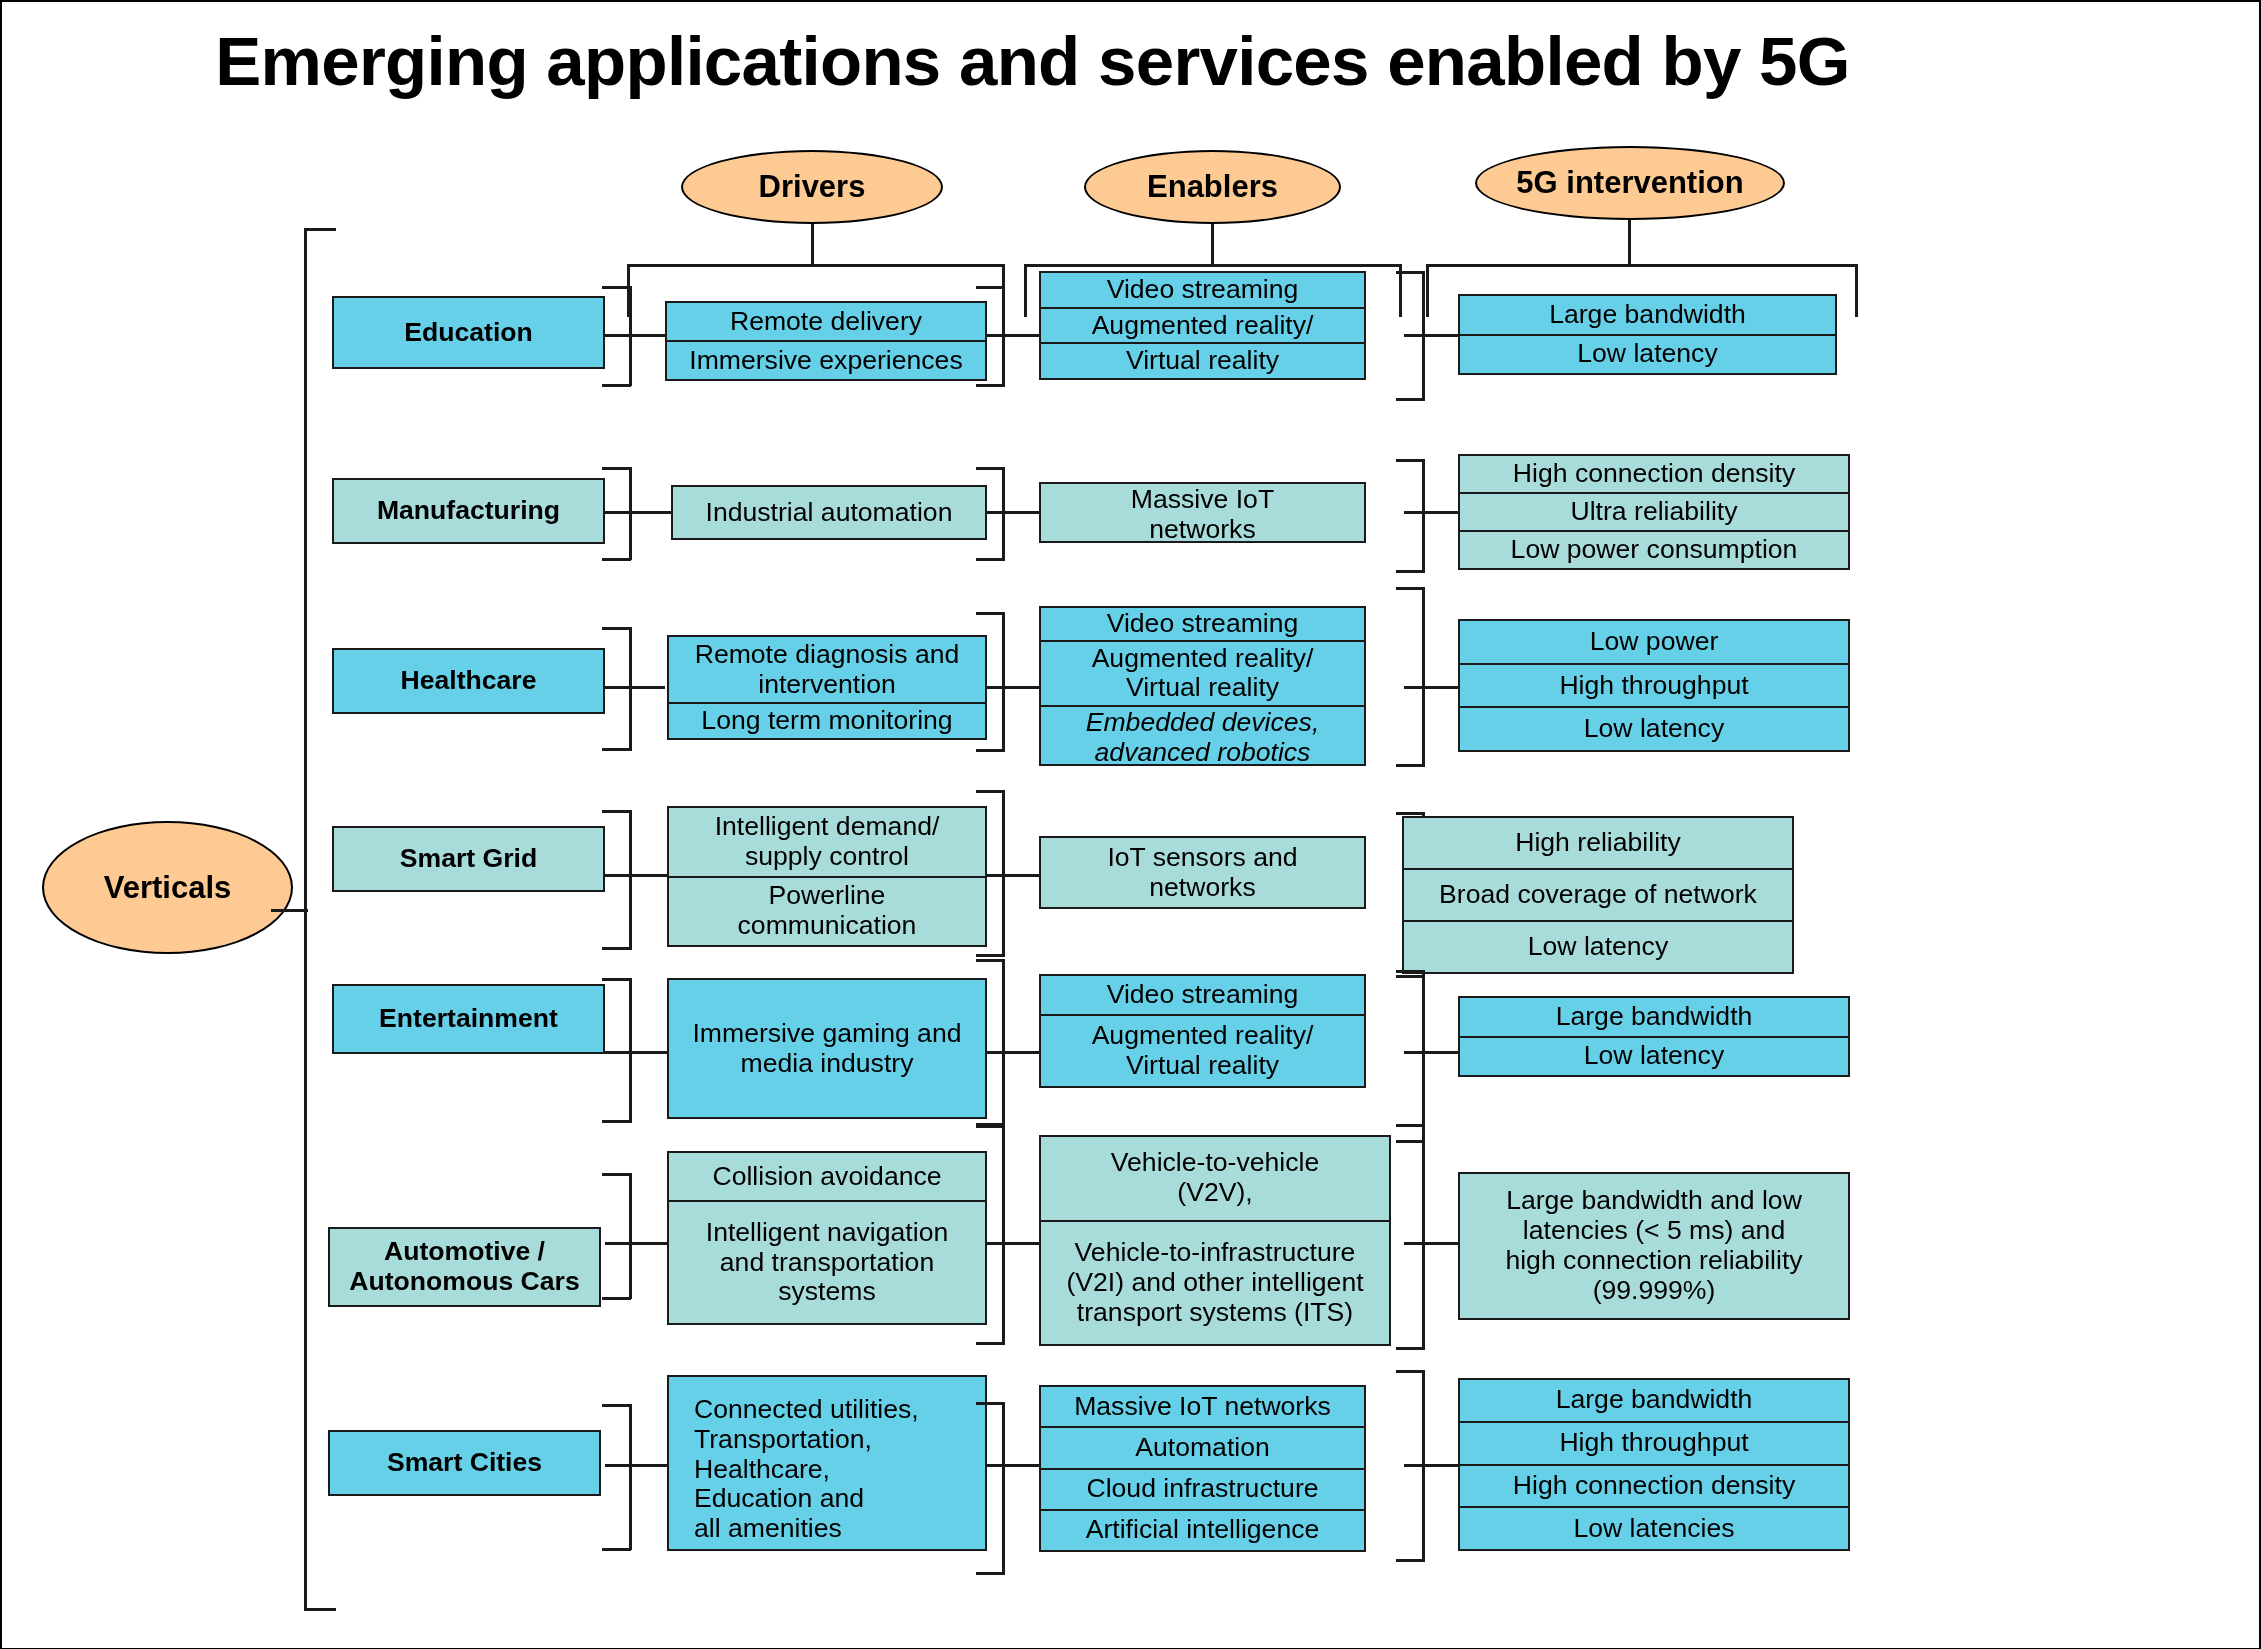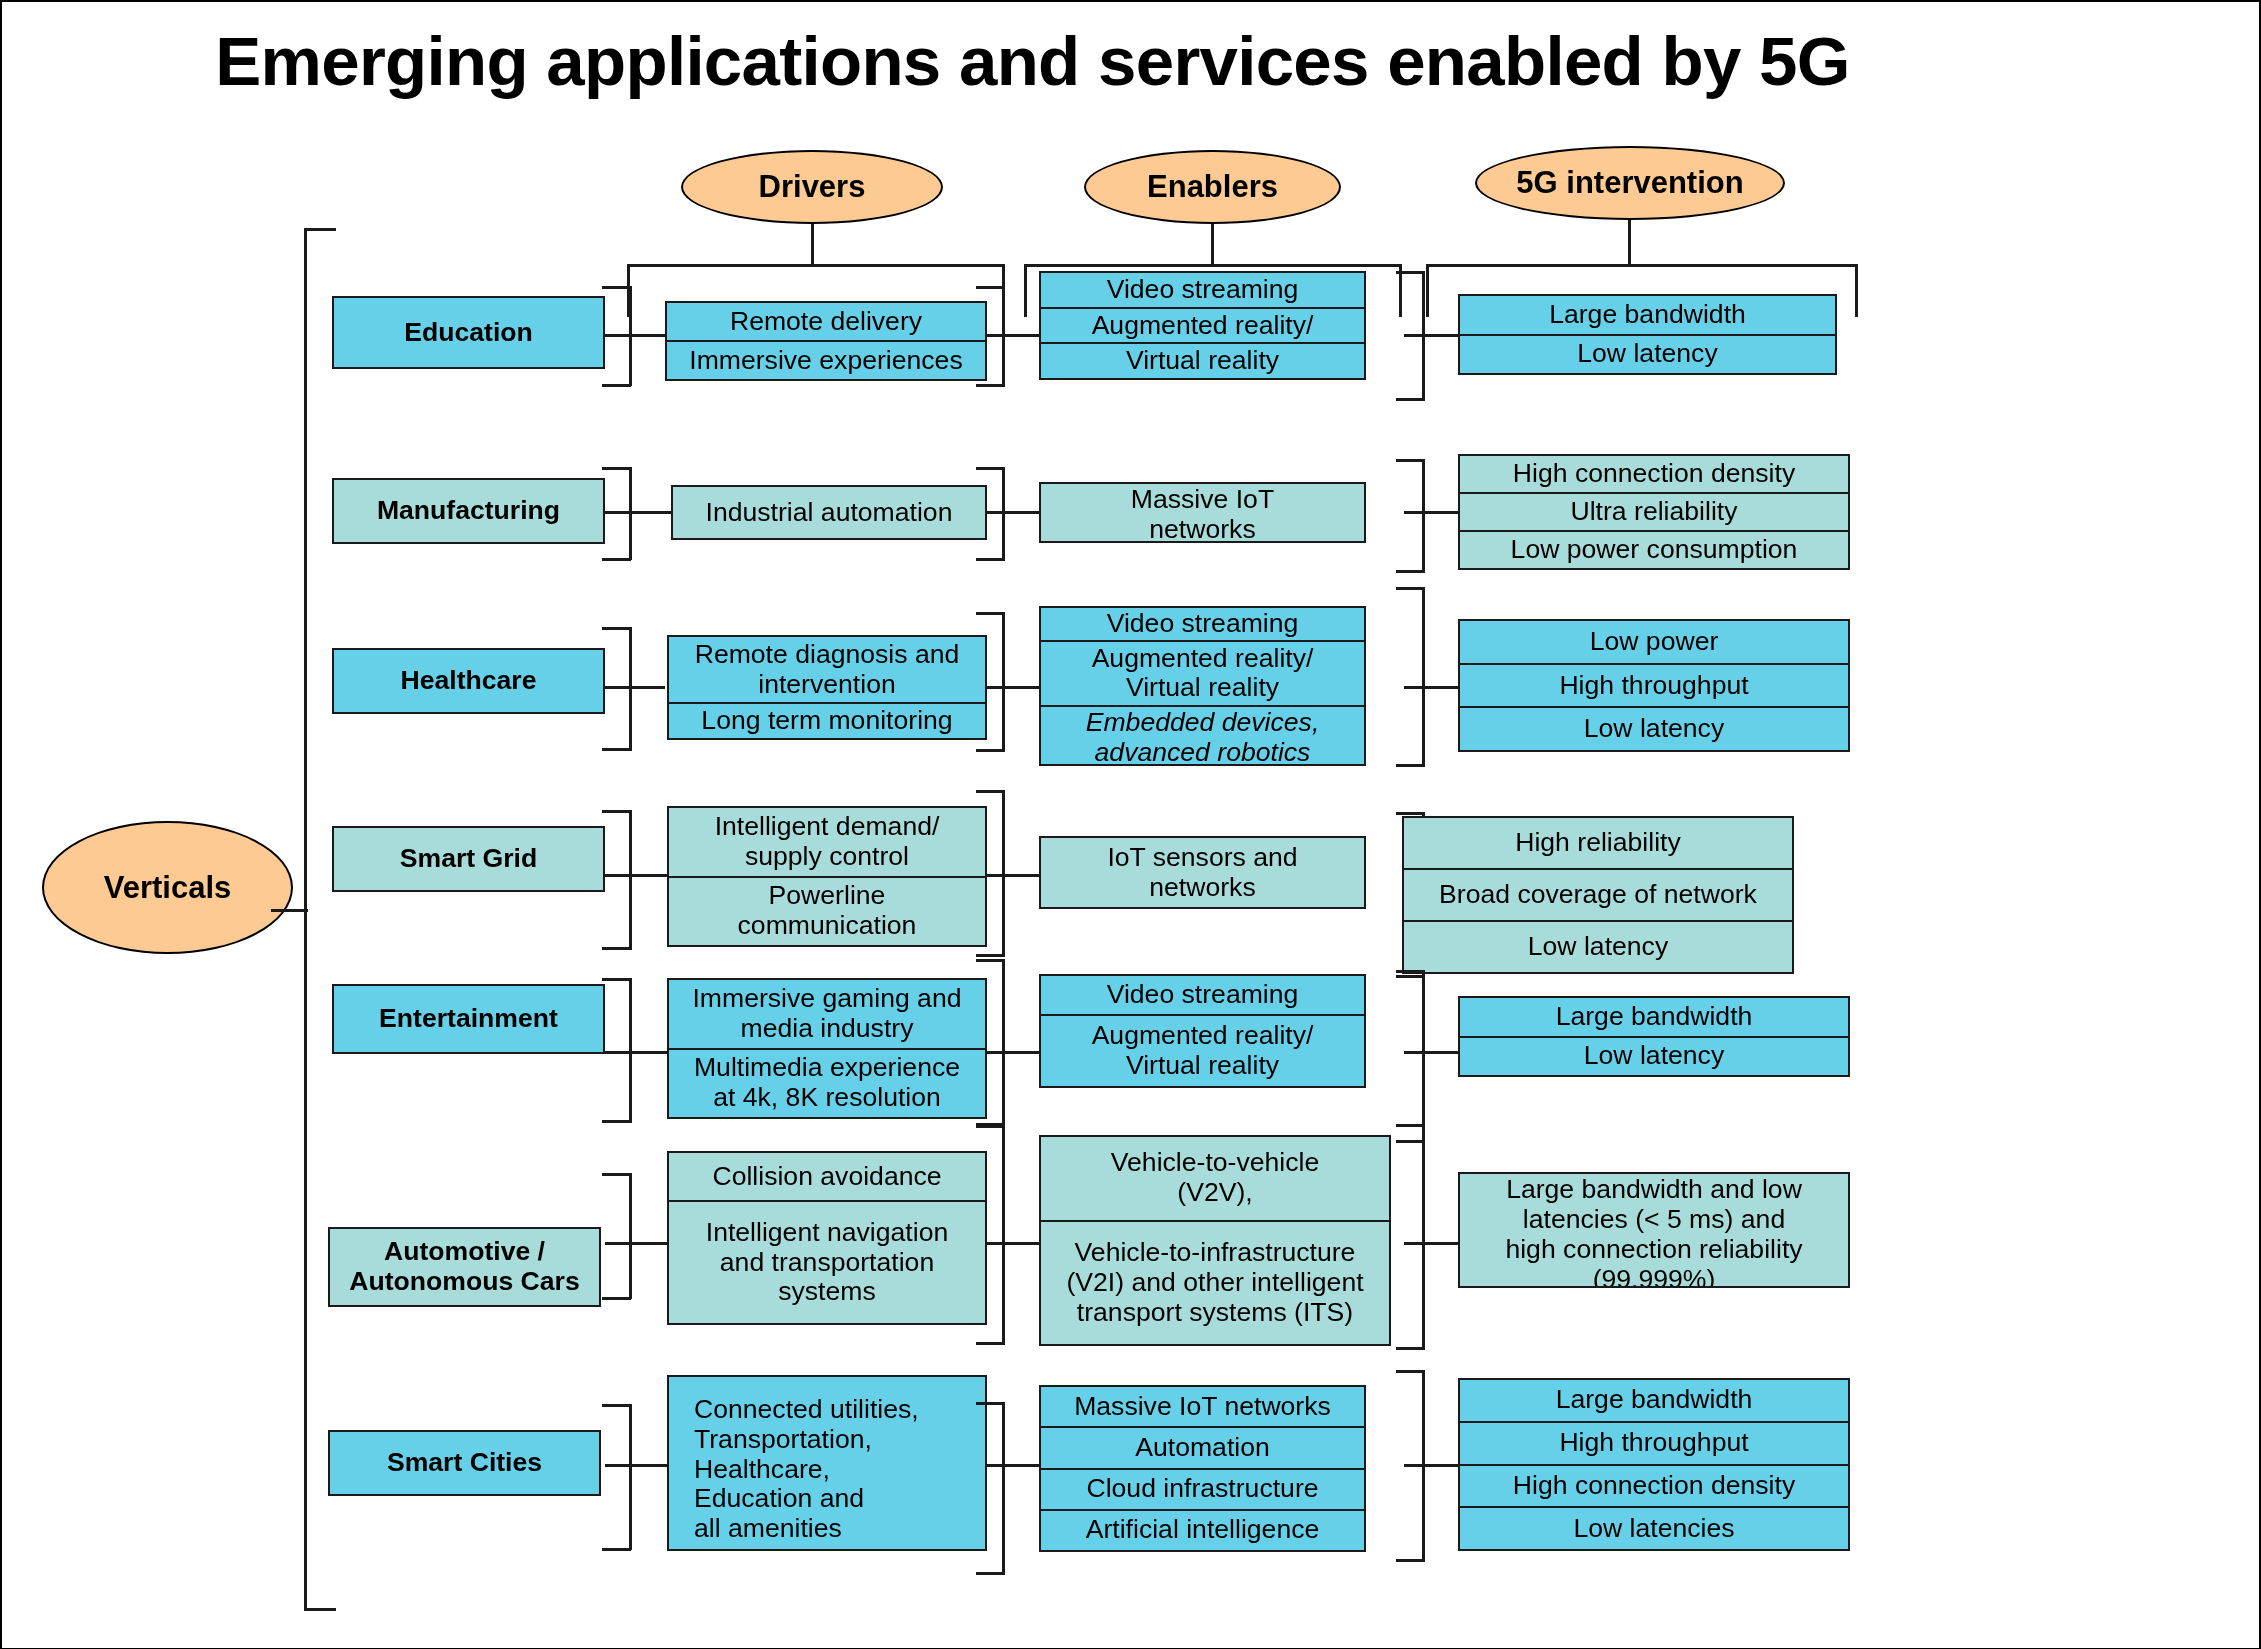--- a/index.html
+++ b/index.html
@@ -268,22 +268,20 @@
     <div class="cell">Entertainment</div>
   </div>
   <div class="vline" style="left:627px; top:976px; height:145px;"></div>
   <div class="hline" style="left:600px; top:976px; width:29px;"></div>
   <div class="hline" style="left:600px; top:1118px; width:29px;"></div>
   <div class="hline" style="left:603px; top:1049px; width:66px;"></div>
 
   <div class="box cyan" style="left:665px; top:976px; width:320px; height:141px;">
     <div class="cell">Immersive gaming and
 media industry</div>
-    <div class="cell">Multimedia experience
-at 4k, 8K resolution</div>
   </div>
   <div class="vline" style="left:1000px; top:957px; height:166px;"></div>
   <div class="hline" style="left:974px; top:957px; width:29px;"></div>
   <div class="hline" style="left:974px; top:1121px; width:29px;"></div>
   <div class="hline" style="left:985px; top:1049px; width:53px;"></div>
 
   <div class="box cyan" style="left:1037px; top:972px; width:327px; height:114px;">
     <div class="cell">Video streaming</div>
     <div class="cell" style="flex:1.5 1 auto;">Augmented reality/
 Virtual reality</div>
@@ -323,21 +321,21 @@
 (V2V),</div>
     <div class="cell" style="flex:1.5 1 auto;">Vehicle-to-infrastructure
 (V2I) and other intelligent
 transport systems (ITS)</div>
   </div>
   <div class="vline" style="left:1420px; top:1122px; height:226px;"></div>
   <div class="hline" style="left:1394px; top:1122px; width:29px;"></div>
   <div class="hline" style="left:1394px; top:1345px; width:29px;"></div>
   <div class="hline" style="left:1402px; top:1240px; width:56px;"></div>
 
-  <div class="box teal" style="left:1456px; top:1170px; width:392px; height:116px;">
+  <div class="box teal" style="left:1456px; top:1170px; width:392px; height:148px;">
     <div class="cell">Large bandwidth and low
 latencies (&lt; 5 ms) and
 high connection reliability
 (99.999%)</div>
   </div>
 
   <div class="box cyan vertical-label" style="left:326px; top:1428px; width:273px; height:66px;justify-content:center;">
     <div class="cell">Smart Cities</div>
   </div>
   <div class="vline" style="left:627px; top:1402px; height:146px;"></div>

